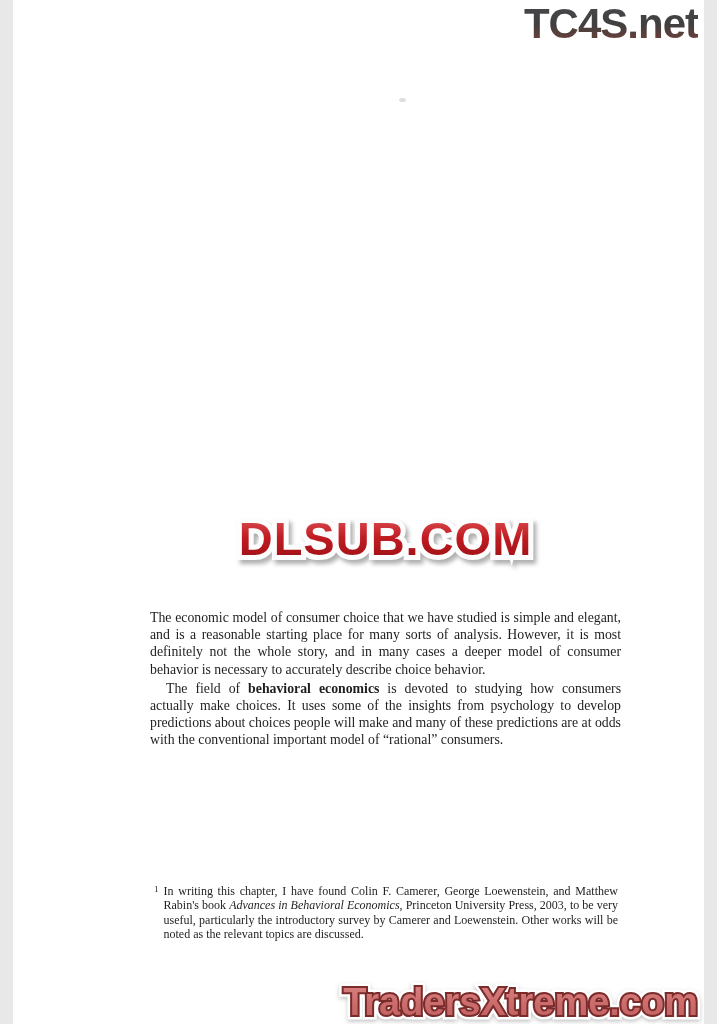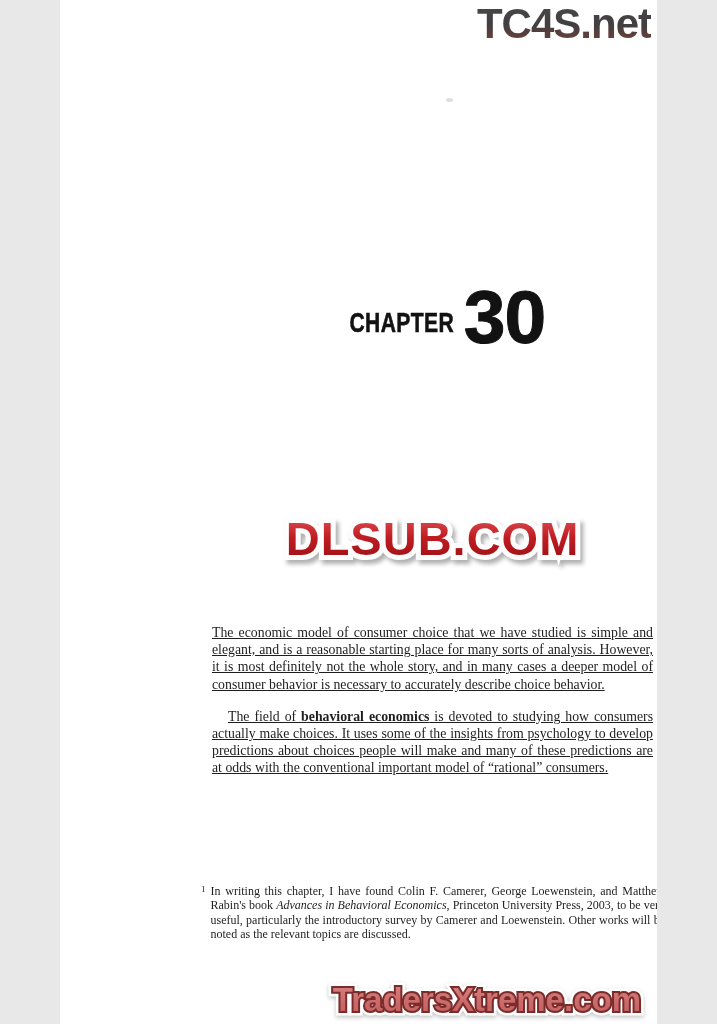--- a/index.html
+++ b/index.html
@@ -1,17 +1,17 @@
 <!DOCTYPE html>
 <html><head>
 <meta charset="utf-8">
 <style>
   html,body { margin:0; padding:0; background:#e8e8e8; }
   .page {
-    position:relative; width:597px; height:1024px; margin:0 auto;
+    position:relative; width:691px; height:1024px; margin:0 auto;
     background:#ffffff; overflow:hidden;
     font-family:"Liberation Serif", serif; color:#1c1c1c;
   }
 
   
   .wm-top {
     position:absolute; top:0px; right:6px;
     font-family:"Liberation Sans", sans-serif; font-weight:700;
     font-size:42px; letter-spacing:-1px; white-space:nowrap;
     background:linear-gradient(180deg,#4a4a4c 0%,#413f40 52%,#6e4039 86%,#7c4a40 100%);
@@ -52,57 +52,53 @@
   .wm-stack .layer.front { position:relative; }
 
   .dlsub { top:483px; text-align:center;
     font-family:"Liberation Sans", sans-serif; font-weight:700; font-size:47px;
     letter-spacing:1px;margin-top:28px; }
   .dlsub .back  { -webkit-text-stroke:10px #fdfdfd; color:#fdfdfd;
     filter:drop-shadow(3px 4px 2px rgba(80,80,80,0.45)); }
   .dlsub .front { background:linear-gradient(180deg,#e25a5e 0%,#c01c22 48%,#970f13 100%);
     -webkit-background-clip:text; background-clip:text; color:transparent; }
 
-  .traders { position:absolute; top:981px; right:16px;
-    font-family:"Liberation Sans", sans-serif; font-weight:700; font-size:33px;
+  .traders { position:absolute; top:981px; right:6px;
+    font-family:"Liberation Sans", sans-serif; font-weight:700; font-size:38px;
     letter-spacing:0px; }
   .traders .back { -webkit-text-stroke:9px #ffffff; color:#ffffff;
     filter:drop-shadow(0px 2px 2px rgba(140,140,140,0.5)); }
   .traders .mid  { -webkit-text-stroke:4px #7c2b2b; color:#7c2b2b; }
   .traders .front{ background:linear-gradient(180deg,#db8484 0%,#cb6c6c 55%,#bf5e5e 100%);
     -webkit-background-clip:text; background-clip:text; color:transparent; }
 
   
   .body-text { top:609px; font-size:13.8px; line-height:17.2px; text-align:justify;
     color:#1e1e1e; }
-  .body-text p { margin:15px;text-decoration:underline; }
+  .body-text p { margin:0; }
   .body-text p + p { text-indent:16px; margin-top:2px; }
   .body-text strong { font-weight:700; }
   .body-text sup { font-size:9.5px; line-height:0; }
 
   
   .footnote { top:884px; left:141px; width:464px; display:flex; gap:5px;
     font-size:12px; line-height:14.4px; color:#1e1e1e; }
   .fn-marker { font-size:9px; position:relative; top:-2px; flex:0 0 auto; }
   .fn-text { text-align:justify; }
   .fn-text em { font-style:italic; }
 </style>
 </head>
 <body>
 
 <div class="page">
 
   <div class="wm-top">TC4S.net</div>
 
   <div class="speck"></div>
 
-  <div class="col chapter">
-    <span class="chapter-label">CHAPTER</span>
-    <span class="chapter-number">30</span>
-  </div>
 
 
   <div class="col dlsub">
     <span class="wm-stack">
       <span class="layer back">DLSUB.COM</span>
       <span class="layer front">DLSUB.COM</span>
     </span>
   </div>
 
   <div class="col body-text">

